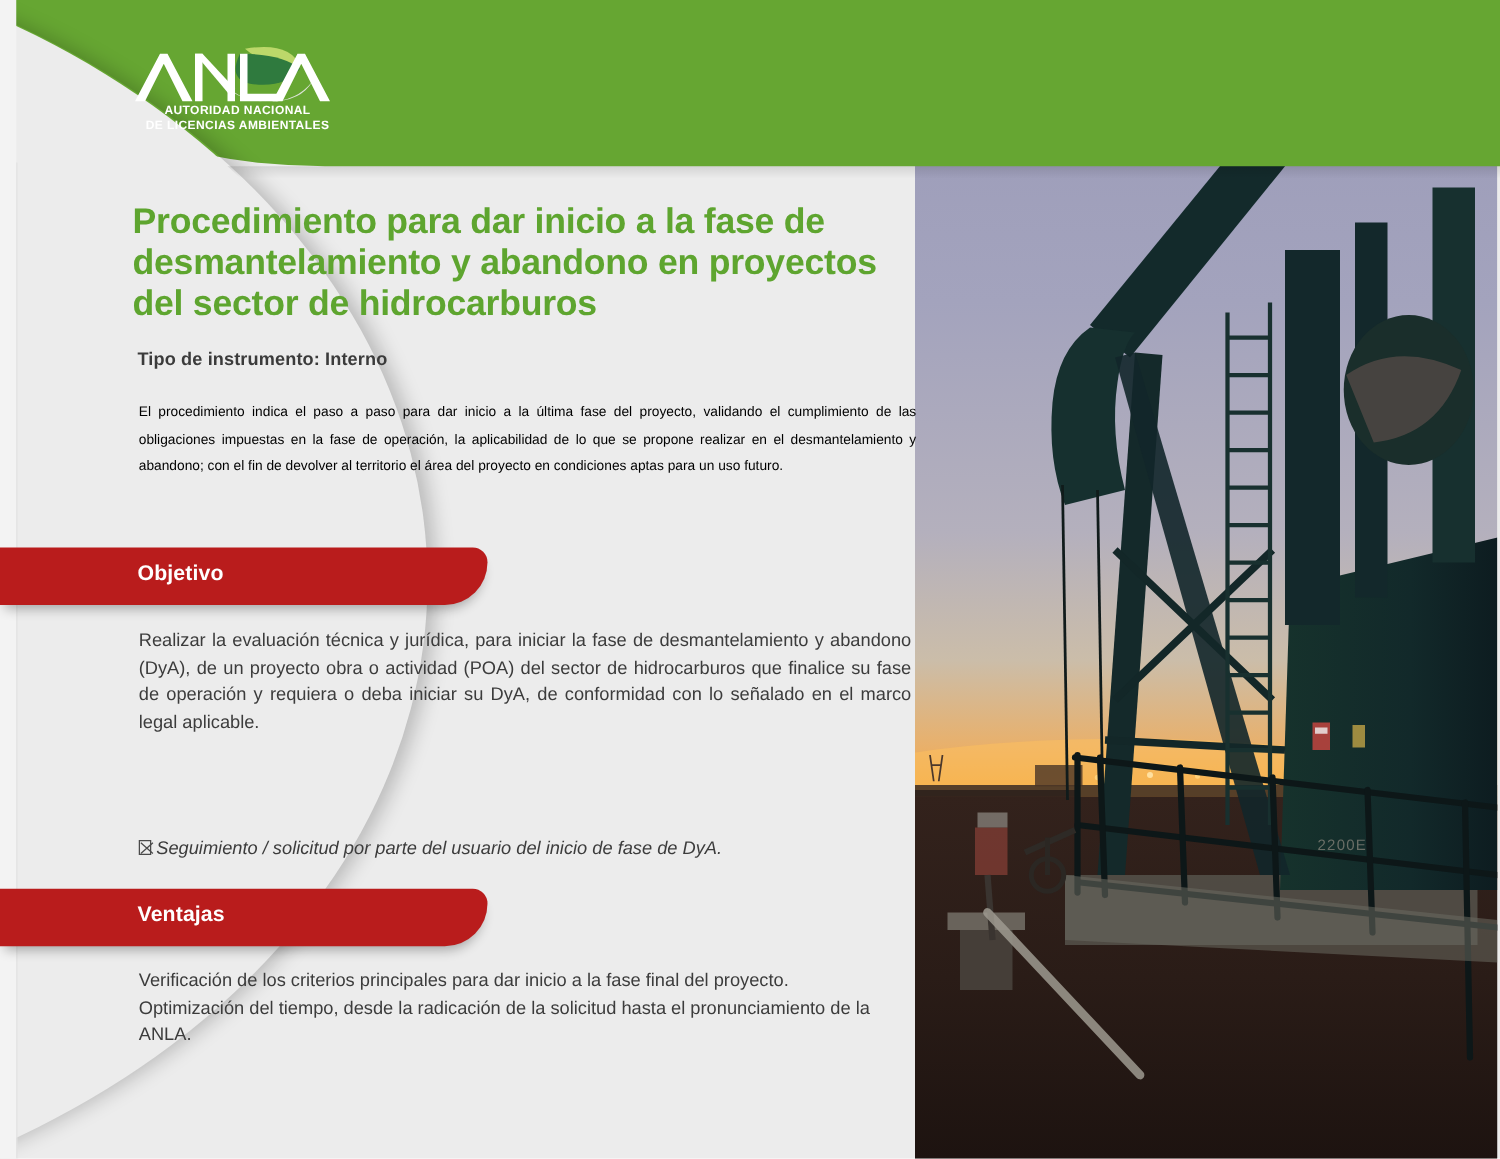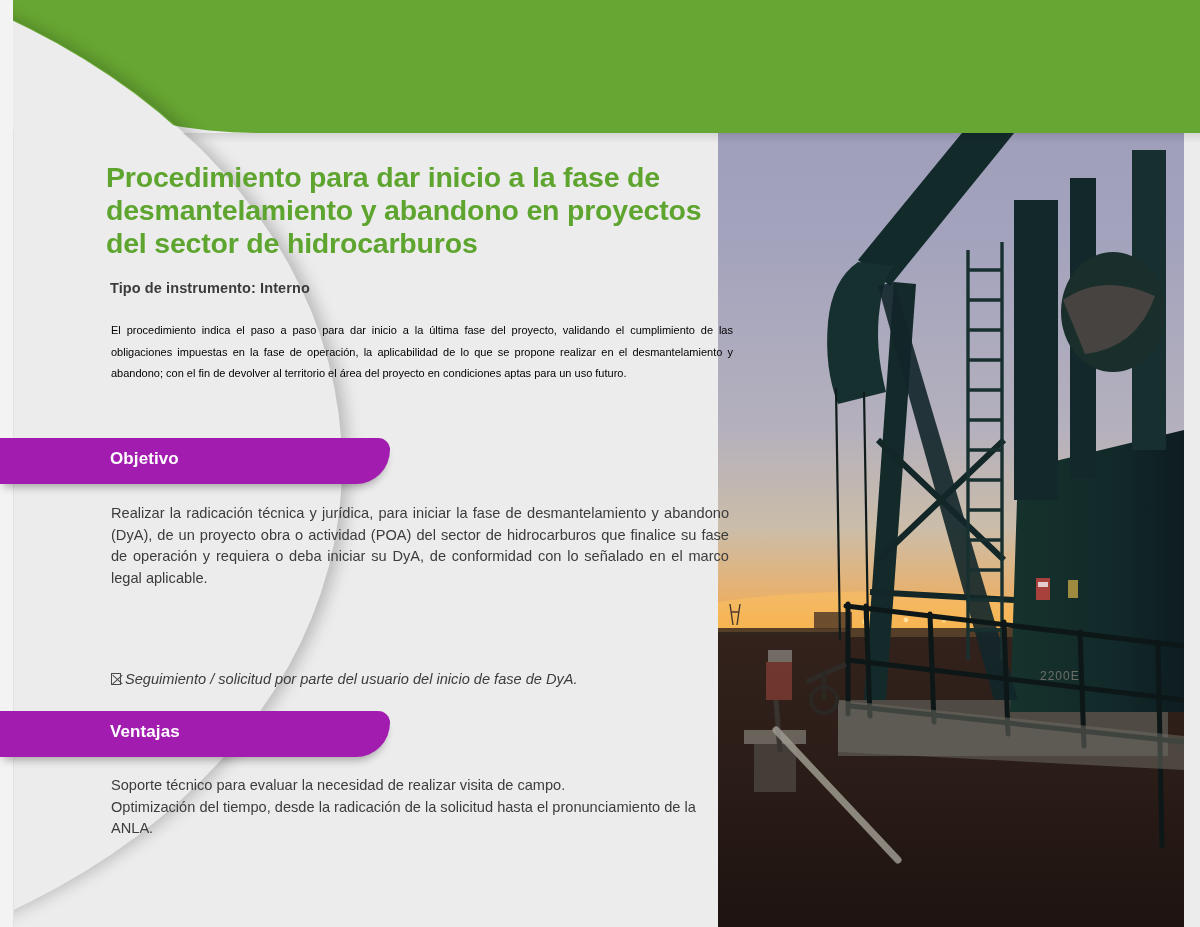--- a/index.html
+++ b/index.html
@@ -31,21 +31,21 @@
     position: absolute;
     left: 13px; top: 130px;
     width: 1px; height: 797px;
     background: #e2e2e2;
     z-index: 6;
   }
 
   
   .photo-wrap {
     position: absolute;
-    right: 16px; top: 0;
+    right: 2px; top: 0;
     width: 466px; height: 927px;
     overflow: hidden;
     z-index: 2;
   }
   .photo-wrap svg { display: block; }
 
   
   .photo-curve-mask {
     position: absolute;
     left: -360px; top: -60px;
@@ -140,21 +140,21 @@
     font-size: 11px;
     line-height: 21.5px;
     text-align: justify;
   }
 
   
   .pill {
     position: absolute;
     left: 0;
     width: 390px; height: 46px;
-    background: #a21caf;
+    background: #b91c1c;
     border-top-right-radius: 16px;
     border-bottom-right-radius: 46px;
     box-shadow: 0 7px 9px -4px rgba(0,0,0,0.30);
     z-index: 8;
   }
   .pill-label {
     position: absolute;
     left: 110px; top: 11px;
     color: #ffffff;
     font-size: 17px;
@@ -308,45 +308,65 @@
 
       <text x="322" y="680" font-family="Liberation Sans, sans-serif" font-size="12" fill="#8f8a80" opacity="0.7" letter-spacing="1">2200E</text>
     </svg>
   </div>
 
   <div class="photo-curve-mask"></div>
   <div class="photo-curve-shadow"></div>
 
   <div class="header-band"></div>
 
+  <div class="logo">
+    <svg class="logo-mark" width="170" height="52" viewBox="0 0 170 52" aria-hidden="true">
+
+      <path d="M92 6 q36 -6 44 14 q-34 -4 -44 -14 Z" fill="#bcd86a"></path>
+      <path d="M88 10 q34 0 48 12 q-12 16 -40 12 q-18 -4 -8 -24 Z" fill="#2f7a3e"></path>
+      <path d="M72 26 q6 20 34 22 q30 2 40 -16 q-14 18 -40 16 q-26 -2 -34 -22 Z" fill="#e9e9e9" opacity="0.9"></path>
+
+      <path d="M4 48 L24 10 L30 10 L50 48 L42 48 L27 18 L12 48 Z" fill="#ffffff"></path>
+
+      <path d="M52 48 L52 10 L58 10 L58 48 Z" fill="#ffffff"></path>
+      <path d="M52 10 L84 48 L84 38 L58 10 Z" fill="#ffffff"></path>
+      <path d="M78 10 L84 10 L84 48 L78 48 Z" fill="#ffffff"></path>
+
+      <path d="M88 10 L94 10 L94 42 L118 42 L118 48 L88 48 Z" fill="#ffffff"></path>
+
+      <path d="M114 48 L134 10 L140 10 L160 48 L152 48 L137 18 L122 48 Z" fill="#ffffff"></path>
+    </svg>
+    <div class="logo-sub">AUTORIDAD NACIONAL
+DE LICENCIAS  AMBIENTALES</div>
+  </div>
 
   <div class="content">
 
     <h1 class="title">Procedimiento para dar inicio a la fase de desmantelamiento y abandono en proyectos del sector de hidrocarburos</h1>
 
     <div class="subtitle">Tipo de instrumento: Interno</div>
 
     <p class="intro">El procedimiento indica el paso a paso para dar inicio a la última fase del proyecto, validando el cumplimiento de las obligaciones impuestas en la fase de operación, la aplicabilidad de lo que se propone realizar en el desmantelamiento y abandono; con el fin de devolver al territorio el área del proyecto en condiciones aptas para un uso futuro.</p>
 
     <div class="pill" style="top:305px;">
       <span class="pill-label">Objetivo</span>
     </div>
-    <p class="section-body justify" style="top:370px;">Realizar la radicación técnica y jurídica, para iniciar la fase de desmantelamiento y abandono (DyA), de un proyecto obra o actividad (POA) del sector de hidrocarburos que finalice su fase de operación y requiera o deba iniciar su DyA, de conformidad con lo señalado en el marco legal aplicable.</p>
+    <p class="section-body justify" style="top:370px;">Realizar la evaluación técnica y jurídica, para iniciar la fase de desmantelamiento y abandono (DyA), de un proyecto obra o actividad (POA) del sector de hidrocarburos que finalice su fase de operación y requiera o deba iniciar su DyA, de conformidad con lo señalado en el marco legal aplicable.</p>
 
     <div class="section-body" style="top:536px;">
       <span class="bullet-line">
         <span class="tofu"></span><span>Seguimiento / solicitud por parte del usuario del inicio de fase de DyA.</span>
       </span>
     </div>
 
     <div class="pill" style="top:578px;">
       <span class="pill-label">Ventajas</span>
     </div>
     <div class="section-body" style="top:642px;">
-      <span class="adv-line">Soporte técnico para evaluar la necesidad de realizar visita de campo.</span>
+      <span class="adv-line">Verificación de los criterios principales para dar inicio a la fase final del proyecto.</span>
       <span class="adv-line">Optimización del tiempo, desde la radicación de la solicitud hasta el pronunciamiento de la ANLA.</span>
     </div>
 
   </div>
 
   <div class="left-gutter"></div>
   <div class="left-divider"></div>
 
 </div>
 

